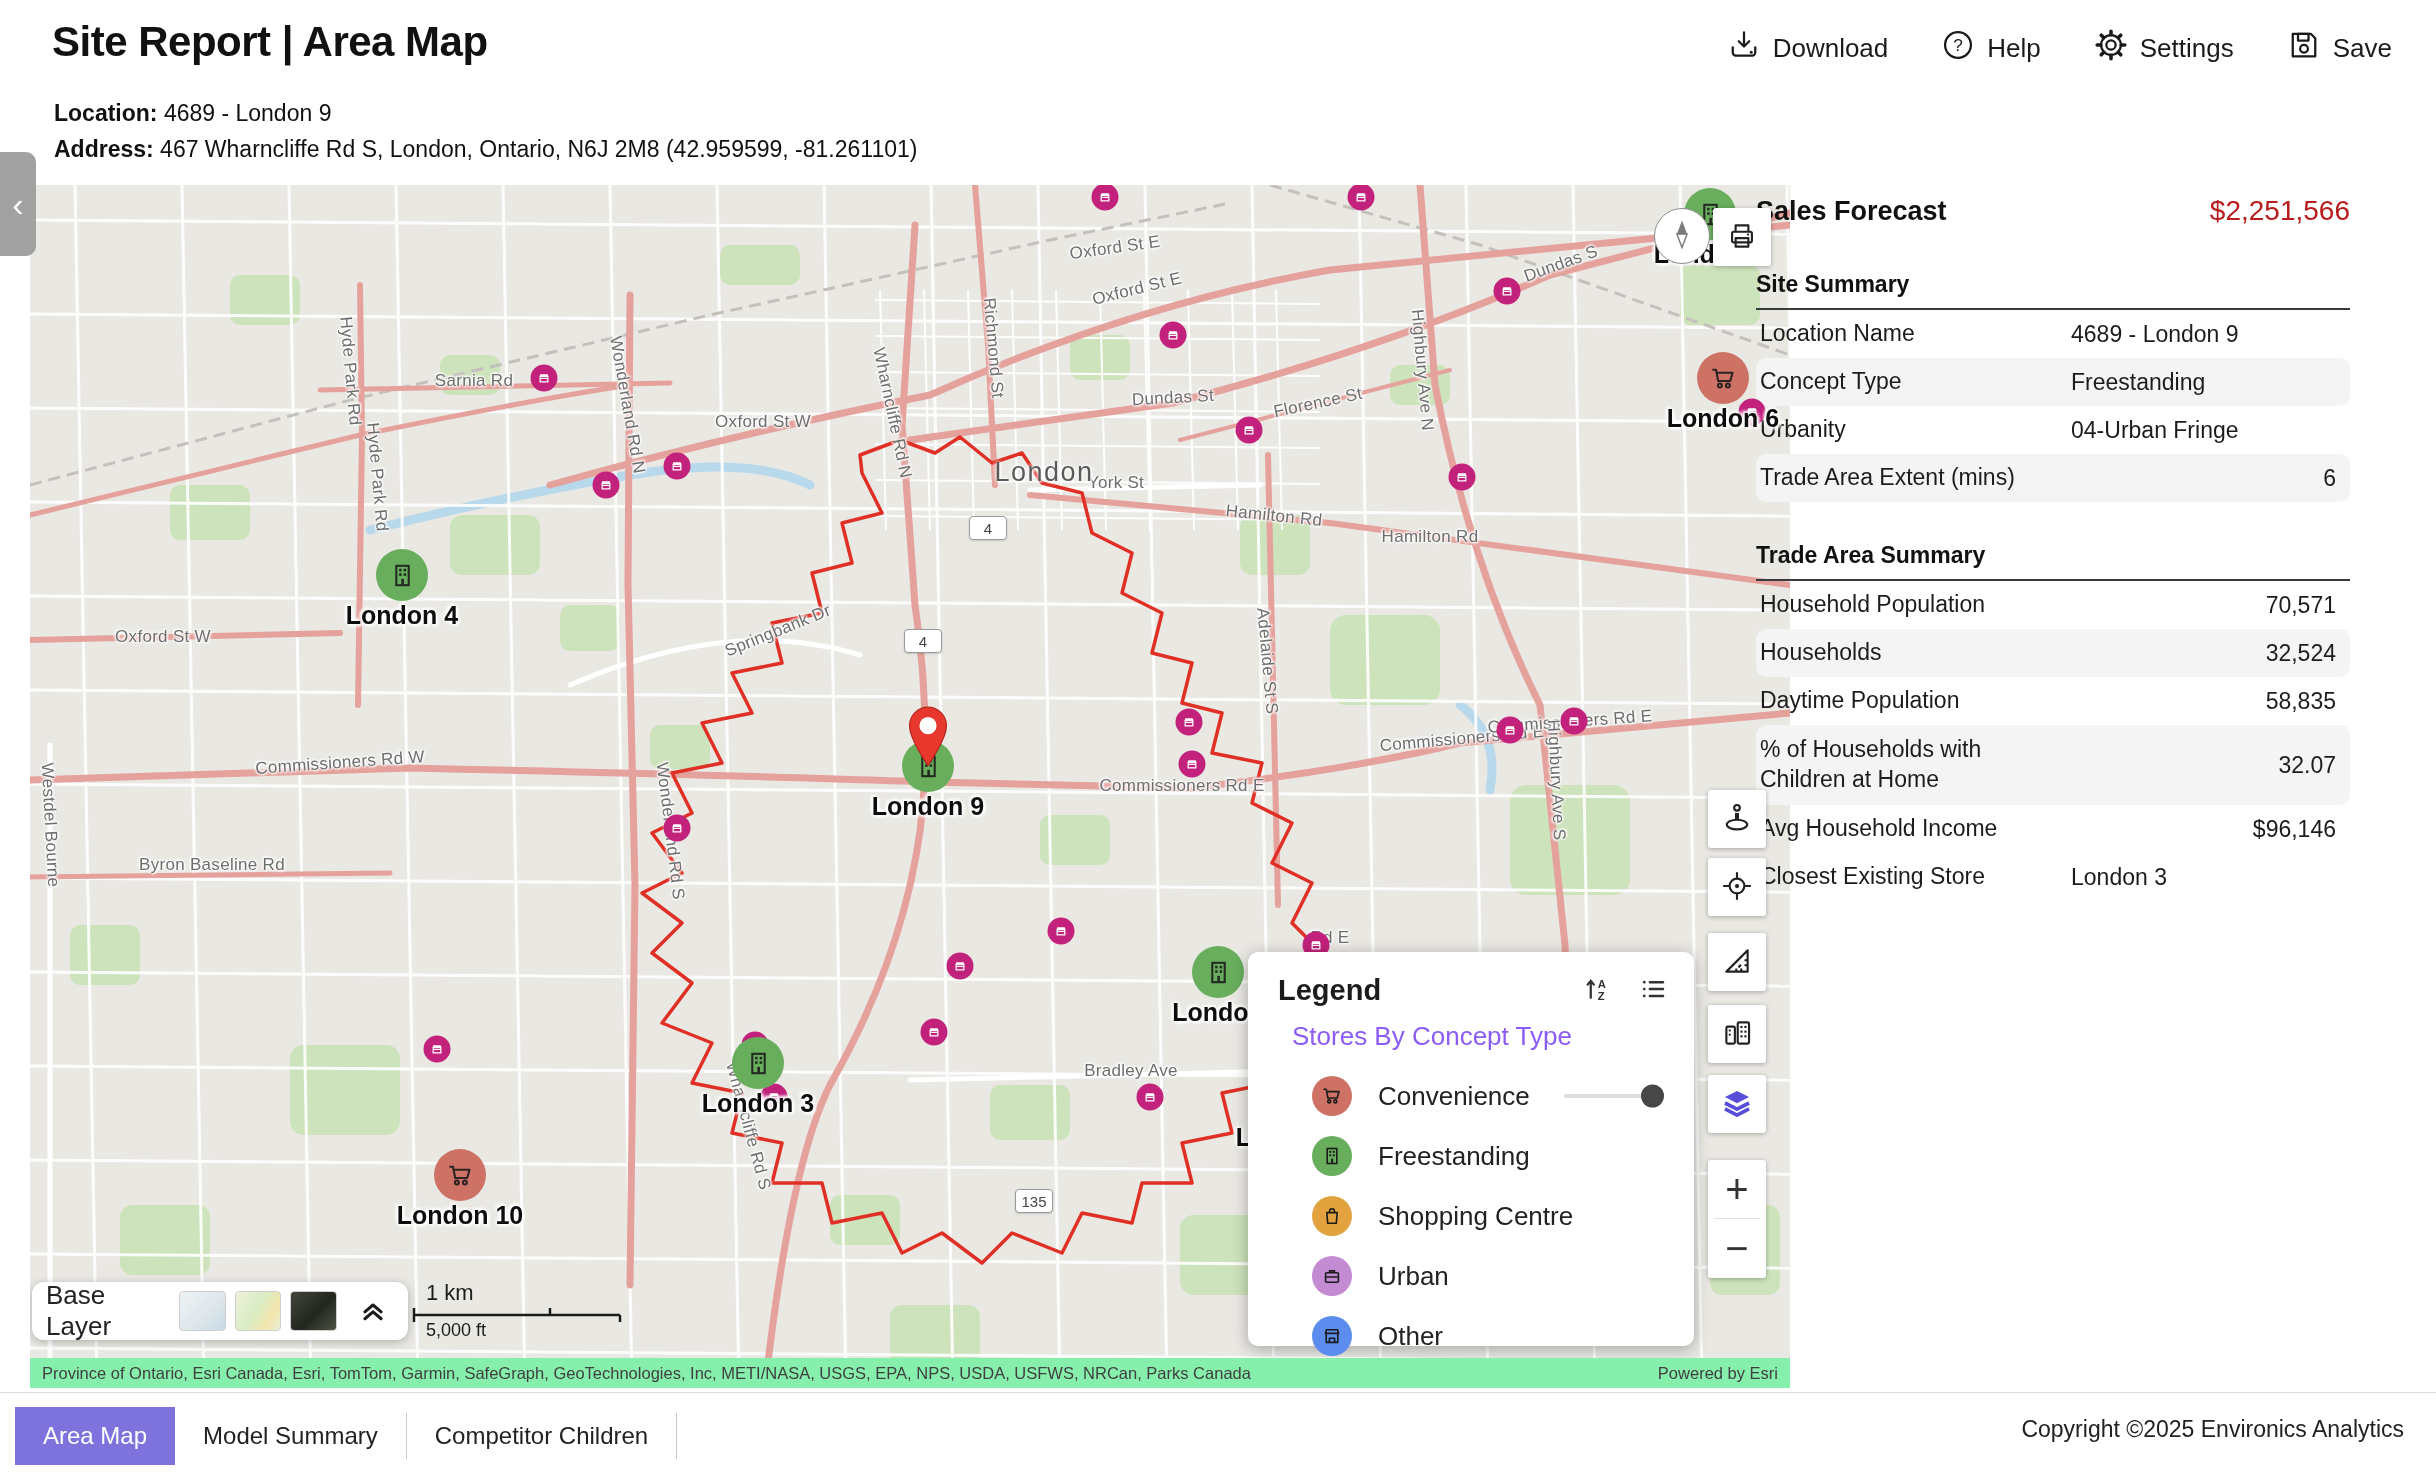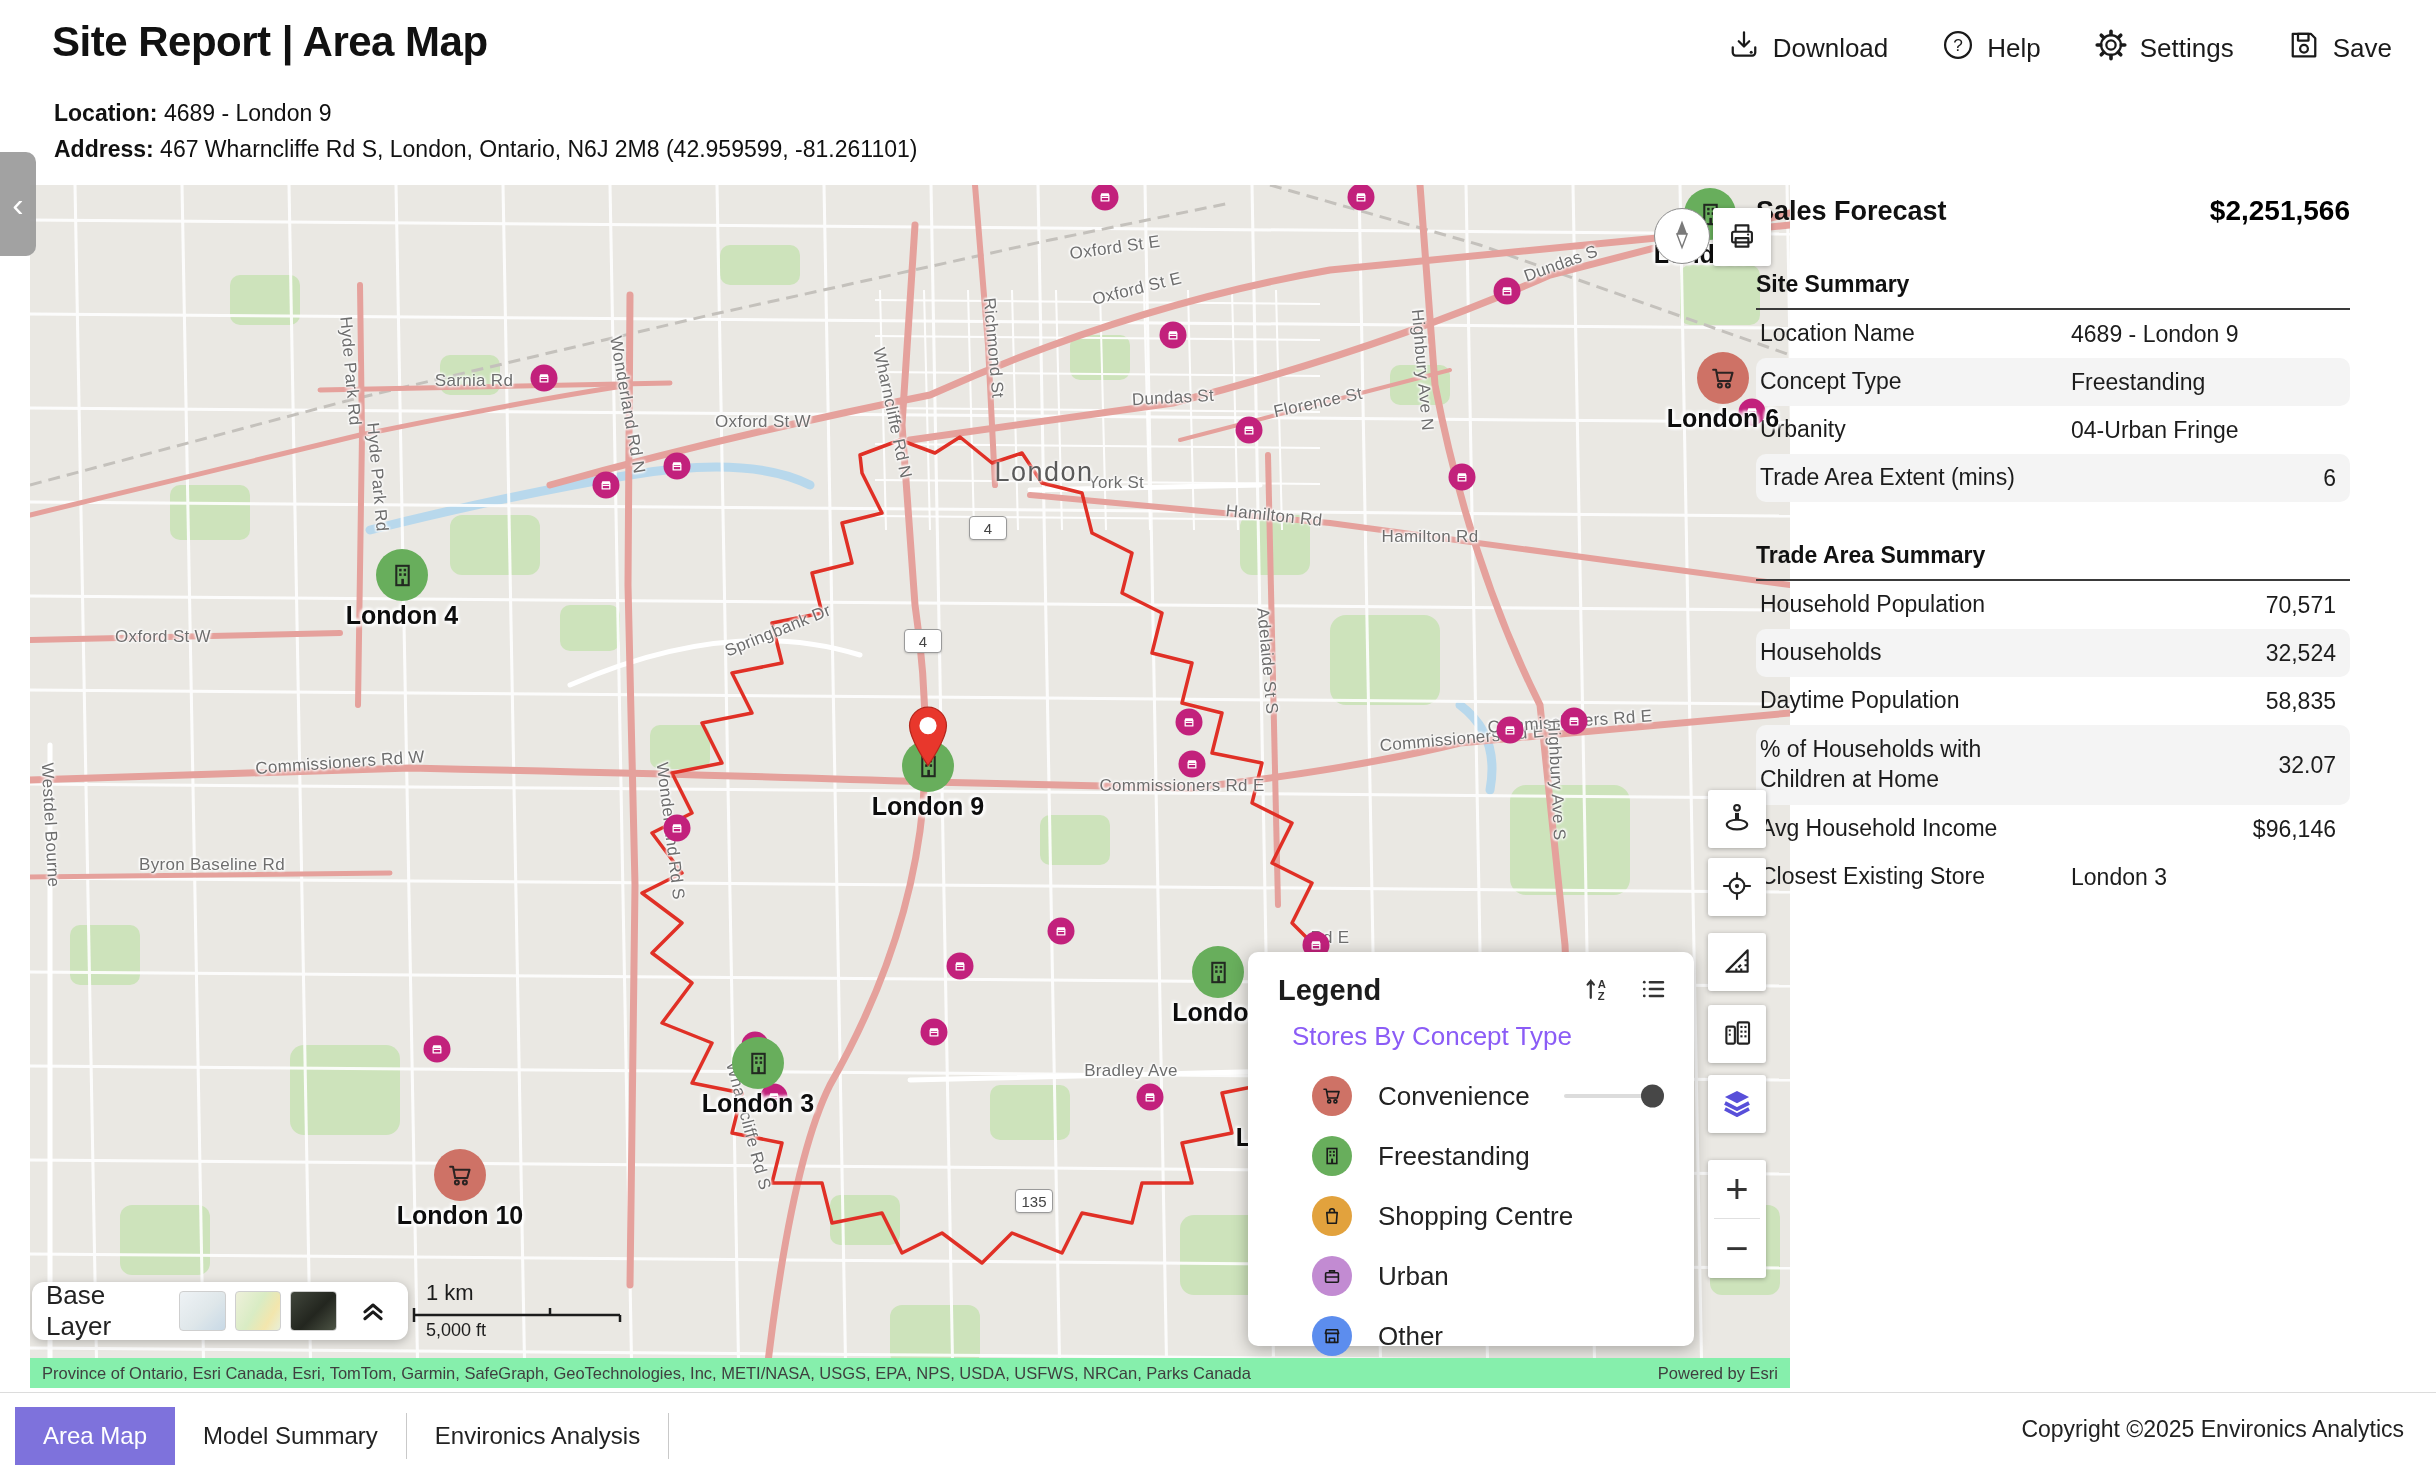--- a/index.html
+++ b/index.html
@@ -77,21 +77,21 @@
   .scalebar .ft{font-size:18px;margin:-2px 0 0 14px;}
   .scalebar svg{display:block;margin-top:2px;}
 
   .attrib{position:absolute;left:0;bottom:0;width:100%;height:30px;background:#86efac;display:flex;align-items:center;justify-content:space-between;padding:0 12px;box-sizing:border-box;z-index:8;}
   .attrib span{font-size:16.5px;color:#3f3f3f;}
 
   
   .sidebar{position:absolute;left:1756px;top:185px;width:594px;}
   .sf-row{display:flex;align-items:baseline;justify-content:space-between;margin:10px 0 44px 0;}
   .sf-label{font-size:27px;font-weight:700;color:#111;}
-  .sf-value{font-size:28px;font-weight:700;color:#000000;}
+  .sf-value{font-size:28px;font-weight:400;color:#b91c1c;}
   .sec-title{font-size:23px;font-weight:700;color:#111;padding-bottom:10px;border-bottom:2px solid #3a3a3a;}
   .sec{margin-bottom:40px;}
   .srow{display:flex;align-items:center;padding:6px 14px 6px 4px;min-height:48px;box-sizing:border-box;}
   .srow.alt{background:#f4f4f4;border-radius:10px;}
   .rl{flex:0 0 54%;font-size:23px;color:#1c1c1c;line-height:1.3;}
   .rv{flex:1;font-size:23px;color:#1c1c1c;}
   .rv.right{text-align:right;}
   .rv.left{text-align:left;}
 
   
@@ -807,18 +807,18 @@
           <span class="rv left">London 3</span>
         </div>
     </div>
   </aside>
 
   <div class="footer">
     <div class="tabs">
       <button class="tab active">Area Map</button>
       <button class="tab">Model Summary</button>
       <span class="tab-sep"></span>
-      <button class="tab">Environics Analysis</button>
+      <button class="tab">Competitor Children</button>
       <span class="tab-sep"></span>
     </div>
     <div class="copyright">Copyright ©2025 Environics Analytics</div>
   </div>
 </div>
 
 </body></html>

